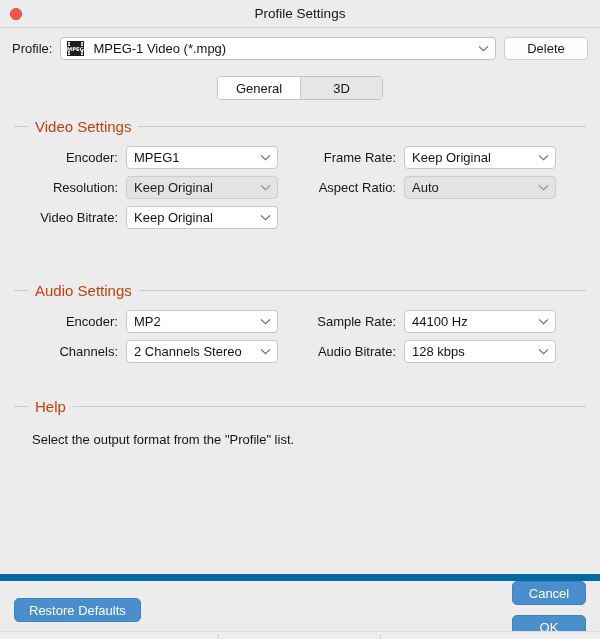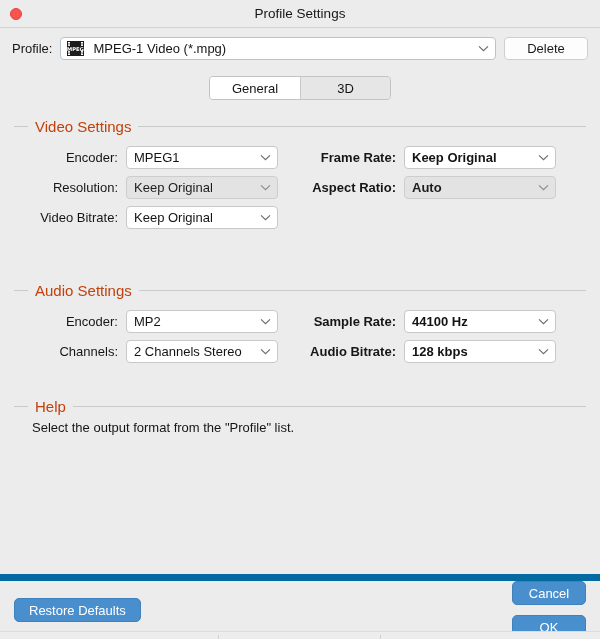--- a/index.html
+++ b/index.html
@@ -119,21 +119,21 @@
   }
   .segmented {
     display: flex;
     height: 24px;
     border: 1px solid #c3c3c3;
     border-radius: 4px;
     overflow: hidden;
     background: #e4e4e4;
   }
   .seg {
-    width: 90px;
+    width: 82px;
     display: flex;
     align-items: center;
     justify-content: center;
     font-size: 13px;
     color: #151515;
     background: #e6e6e6;
     cursor: default;
   }
   .seg + .seg { border-left: 1px solid #c9c9c9; }
   .seg.active { background: #ffffff; }
@@ -162,21 +162,21 @@
     display: flex;
     align-items: center;
     height: 30px;
   }
   .cell {
     display: flex;
     align-items: center;
     gap: 8px;
   }
   .cell.left  { width: 282px; }
-  .cell.right { width: 272px; font-weight: bold; }
+  .cell.right { width: 272px; }
   .f-label {
     width: 104px;
     text-align: right;
     font-size: 13px;
     color: #161616;
     white-space: nowrap;
   }
   .cell.right .f-label { width: 100px; }
 
   .select {
@@ -198,21 +198,21 @@
     color: #141414;
     white-space: nowrap;
     overflow: hidden;
   }
   .select.disabled .sv { color: #1d1d1d; }
 
   .spacer-lg { height: 40px; }
   .spacer-md { height: 22px; }
 
   .help-text {
-    margin-top: 6px;
+    margin-top: 18px;
     font-size: 13px;
     color: #161616;
     padding-left: 18px;
   }
 
   
   .footer {
     flex: 0 0 48px;
     background: #ececec;
     border-top: 7px solid #0369a1;

